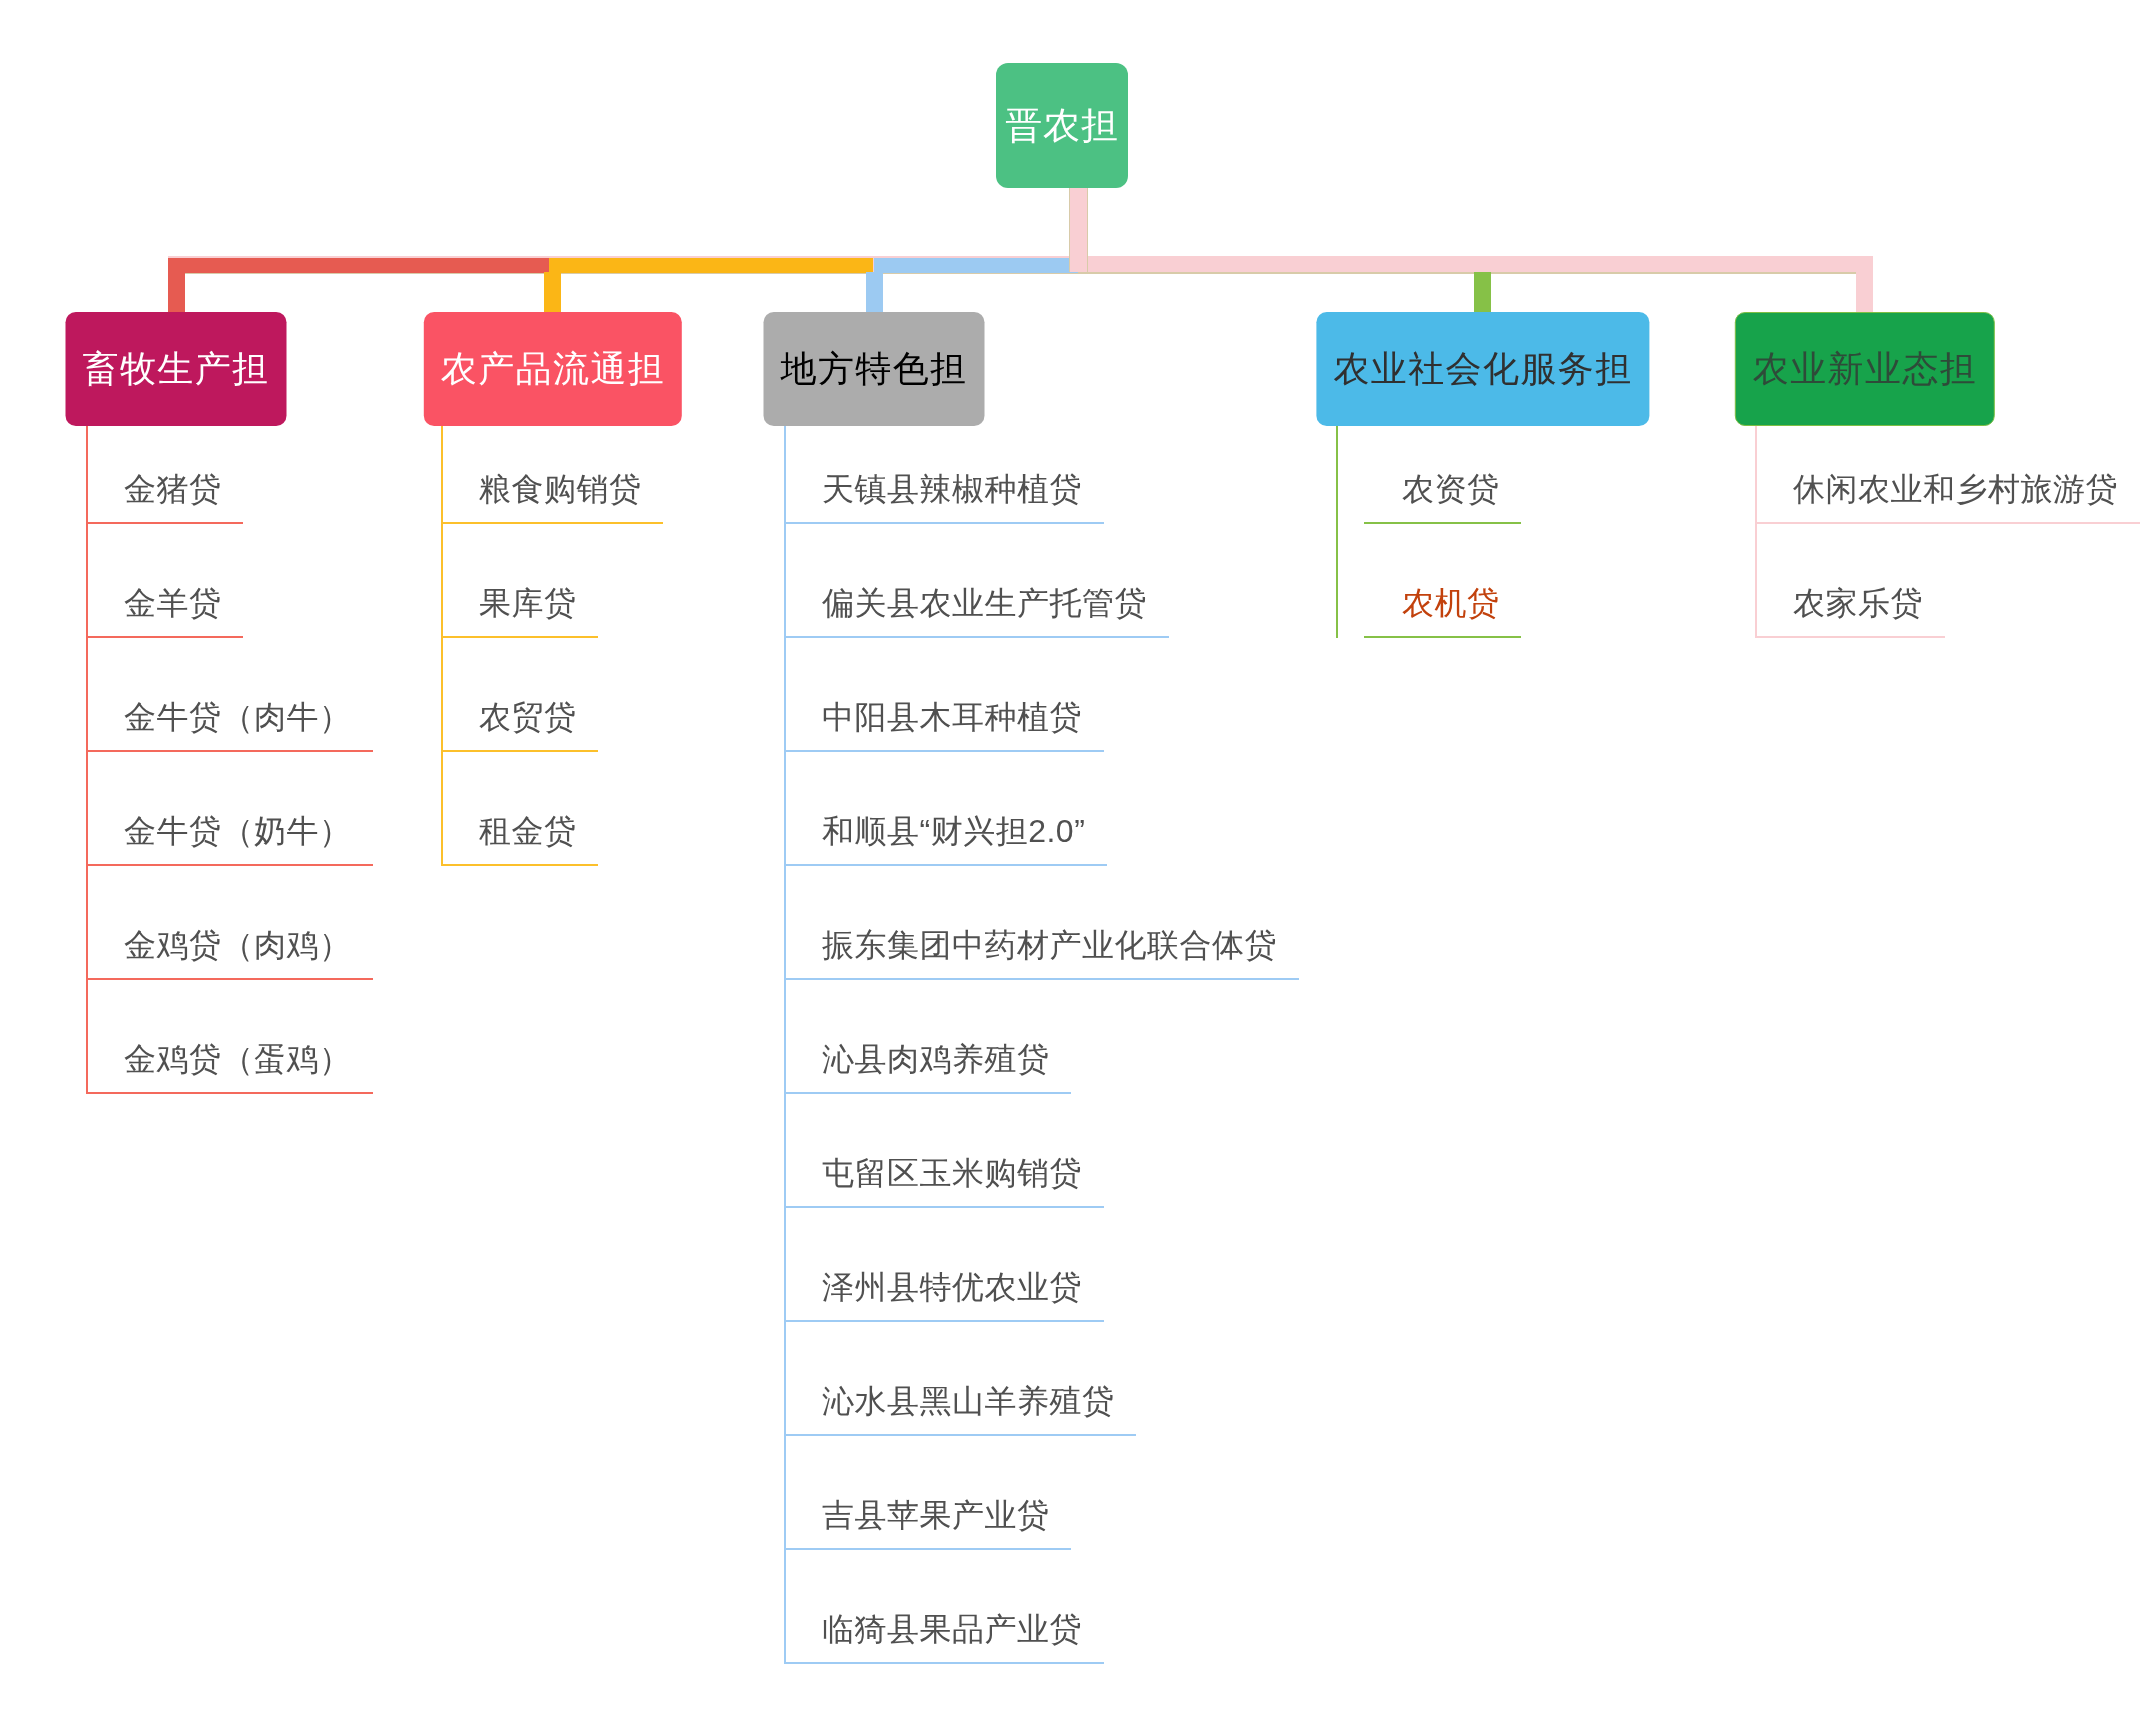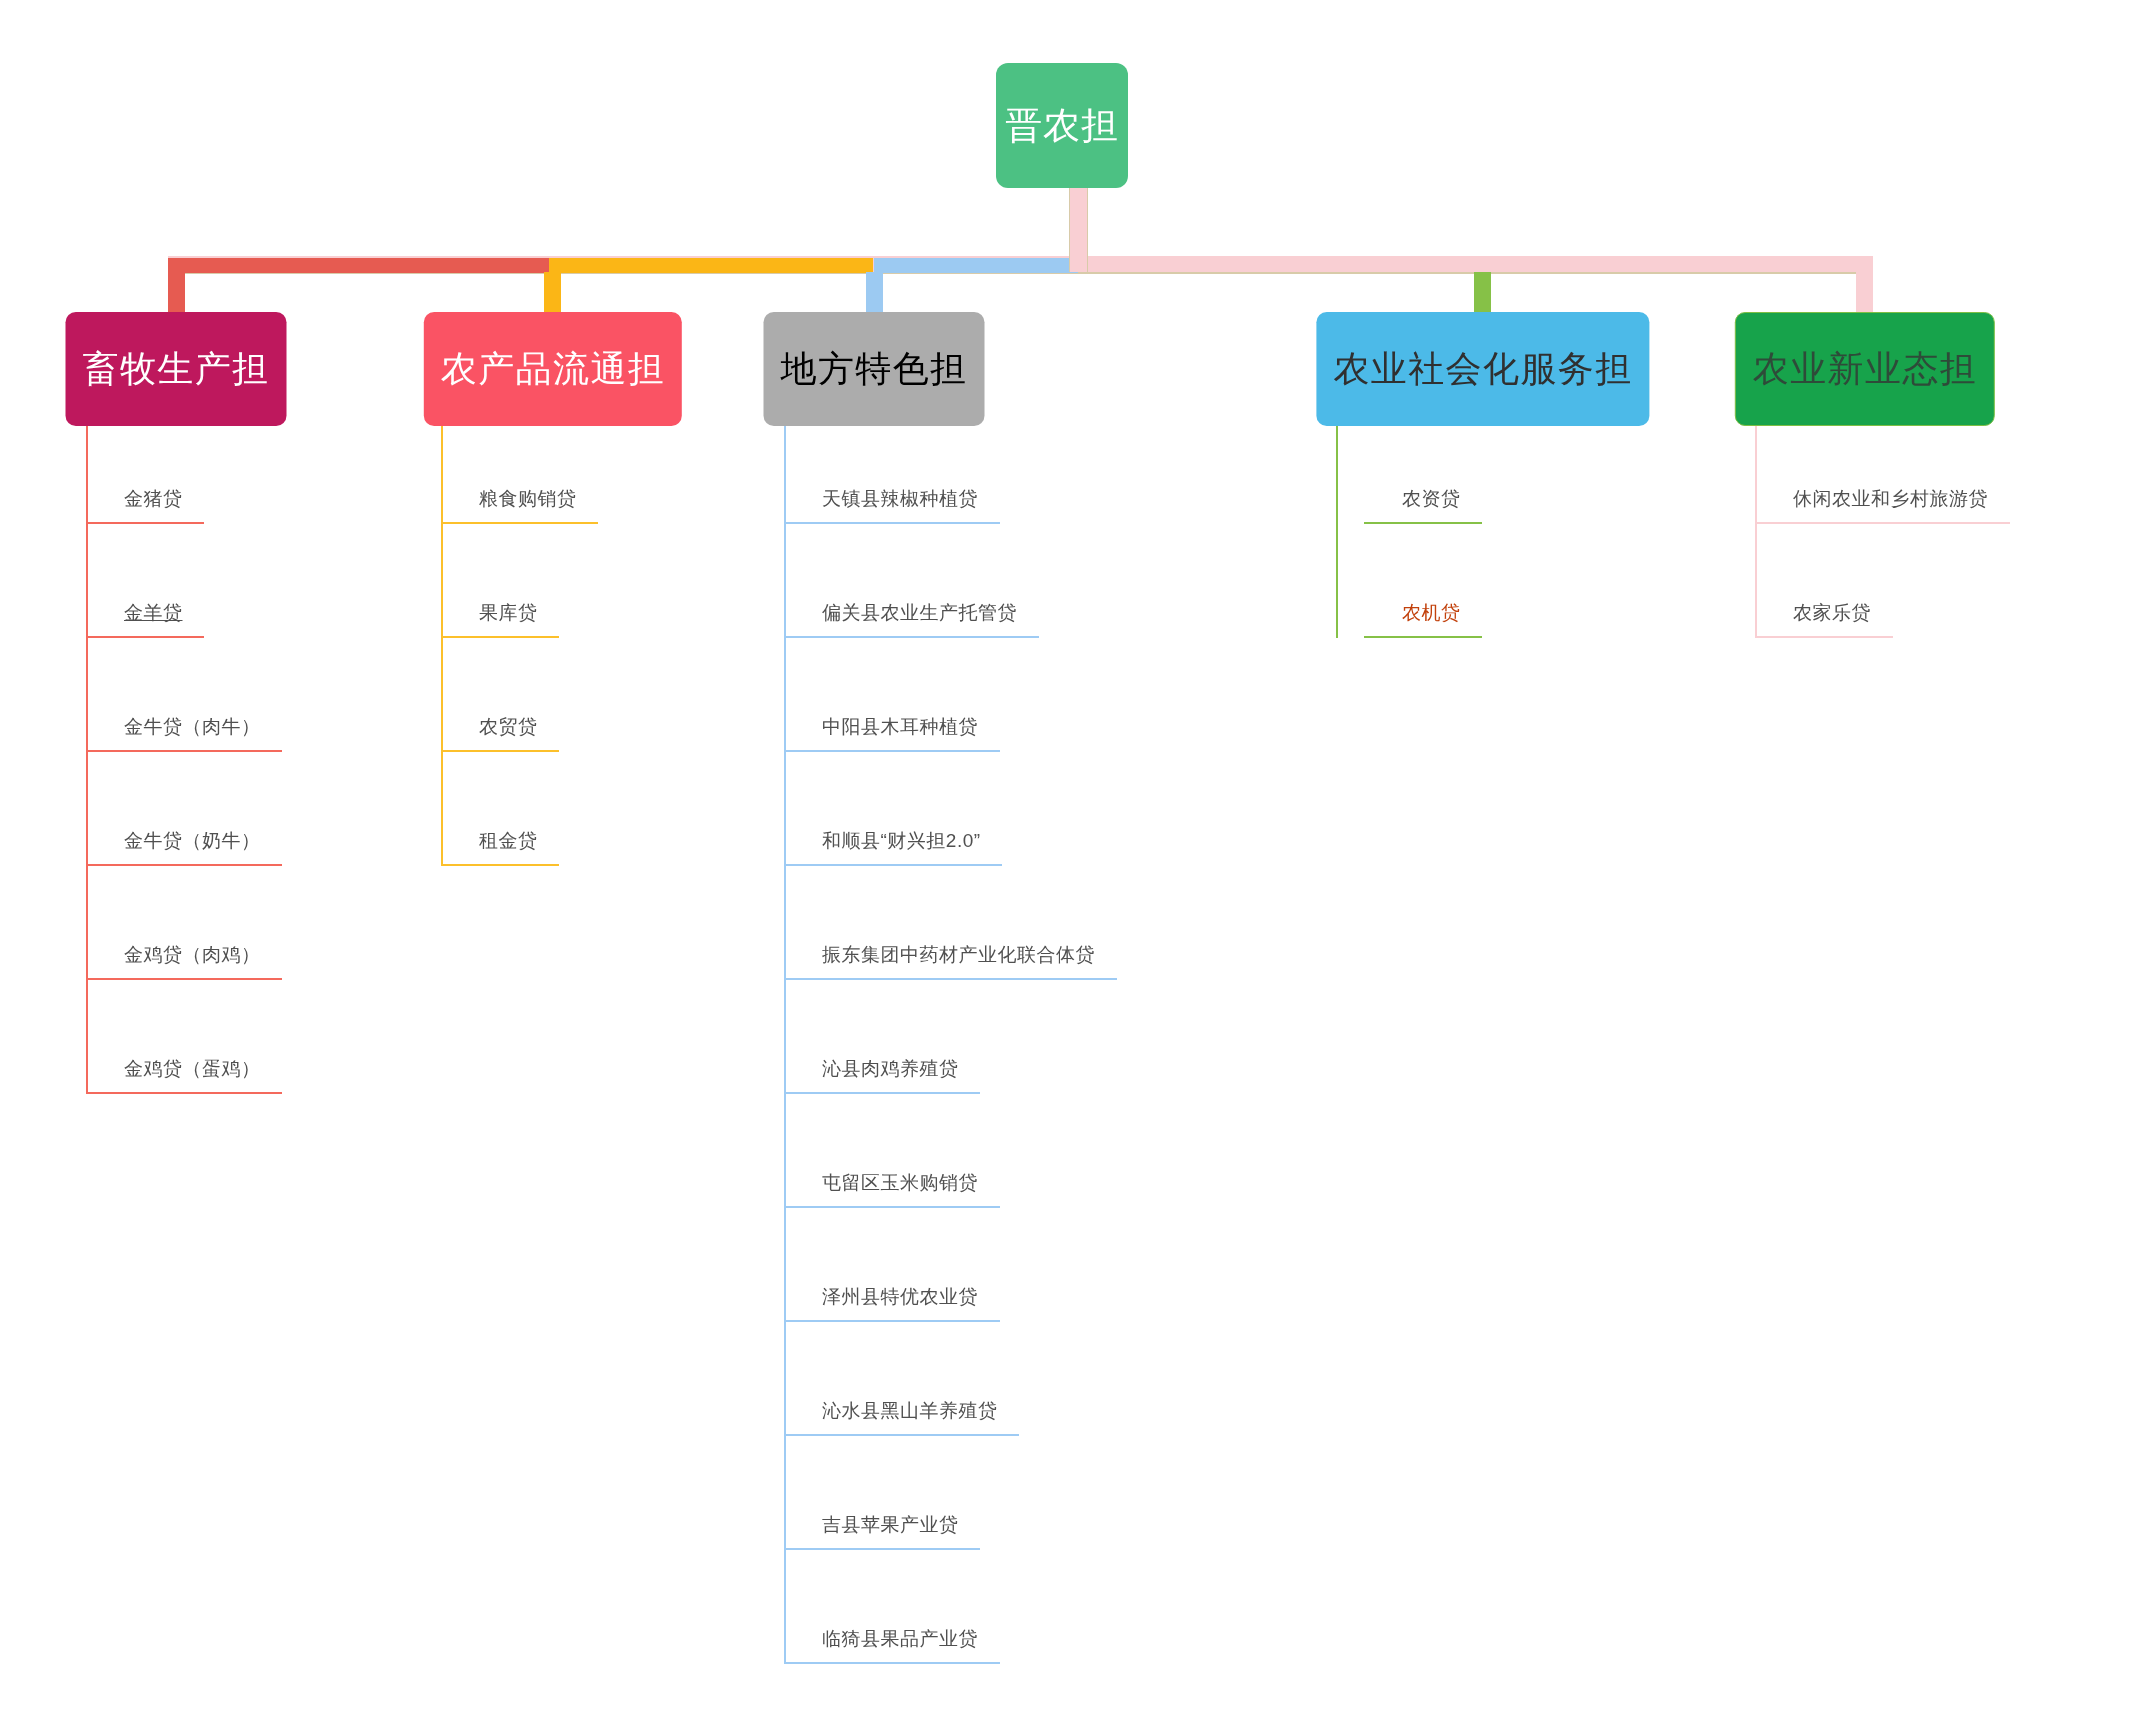--- a/index.html
+++ b/index.html
@@ -21,40 +21,40 @@
   }
   .trunk,.seg,.drop,.stem{position:absolute;}
   .trunk{left:168px;top:256px;width:1705px;height:18px;box-sizing:border-box;}
   .seg{top:258px;height:14.5px;}
   .drop{top:272px;width:17px;height:40px;}
   .stem{top:426px;width:2.3px;}
   .leaf-col{position:absolute;top:410px;}
   .leaf-row{
     display:flex;align-items:flex-end;width:max-content;height:114px;
     box-sizing:border-box;padding:0 21.5px 10.3px 38px;
-    font-size:19px;letter-spacing:0.5px;white-space:nowrap;
+    font-size:32px;letter-spacing:0.5px;white-space:nowrap;
   }
 </style>
 </head>
 <body>
 
 <div id="canvas">
   <div class="node" id="root-node" style="background: rgb(76, 193, 131); color: rgb(255, 255, 255);">晋农担</div>
 
 <div class="trunk" style="background: rgb(249, 207, 211); border-bottom: 2.3px solid rgb(216, 203, 169);"></div>
     <div class="seg" style="left: 168px; width: 381px; background: rgb(230, 91, 81);"></div>
     <div class="seg" style="left: 549px; width: 324px; background: rgb(251, 182, 22);"></div>
     <div class="seg" style="left: 874px; width: 204px; background: rgb(156, 202, 242);"></div>
     <div class="drop" style="left: 1069px; top: 188px; height: 84px; width: 18.7px; box-sizing: border-box; background: rgb(249, 207, 211); border-left: 1.9px solid rgb(216, 203, 169); border-right: 1.9px solid rgb(216, 203, 169);"></div>
     <div class="drop" style="left: 168px; background: rgb(230, 91, 81);"></div>
     <div class="node branch-box" style="left: 176px; background: #be185d; color: rgb(255, 255, 255);">畜牧生产担</div>
     <div class="stem" style="left: 86px; height: 668px; background: rgb(244, 105, 92);"></div>
     <div class="leaf-col" style="left: 86px;">
       <div class="leaf-row" style="color: rgb(80, 80, 80); border-bottom: 2.3px solid rgb(244, 105, 92);">金猪贷</div>
-      <div class="leaf-row" style="color: rgb(80, 80, 80); border-bottom: 2.3px solid rgb(244, 105, 92); text-decoration: underline;">金羊贷</div>
+      <div class="leaf-row" style="color: rgb(80, 80, 80); border-bottom: 2.3px solid rgb(244, 105, 92);">金羊贷</div>
       <div class="leaf-row" style="color: rgb(80, 80, 80); border-bottom: 2.3px solid rgb(244, 105, 92);">金牛贷（肉牛）</div>
       <div class="leaf-row" style="color: rgb(80, 80, 80); border-bottom: 2.3px solid rgb(244, 105, 92);">金牛贷（奶牛）</div>
       <div class="leaf-row" style="color: rgb(80, 80, 80); border-bottom: 2.3px solid rgb(244, 105, 92);">金鸡贷（肉鸡）</div>
       <div class="leaf-row" style="color: rgb(80, 80, 80); border-bottom: 2.3px solid rgb(244, 105, 92);">金鸡贷（蛋鸡）</div>
     </div>
     <div class="drop" style="left: 544px; background: rgb(251, 182, 22);"></div>
     <div class="node branch-box" style="left: 553px; background: rgb(250, 83, 100); color: rgb(255, 255, 255);">农产品流通担</div>
     <div class="stem" style="left: 441px; height: 440px; background: rgb(252, 192, 43);"></div>
     <div class="leaf-col" style="left: 441px;">
       <div class="leaf-row" style="color: rgb(80, 80, 80); border-bottom: 2.3px solid rgb(252, 192, 43);">粮食购销贷</div>

